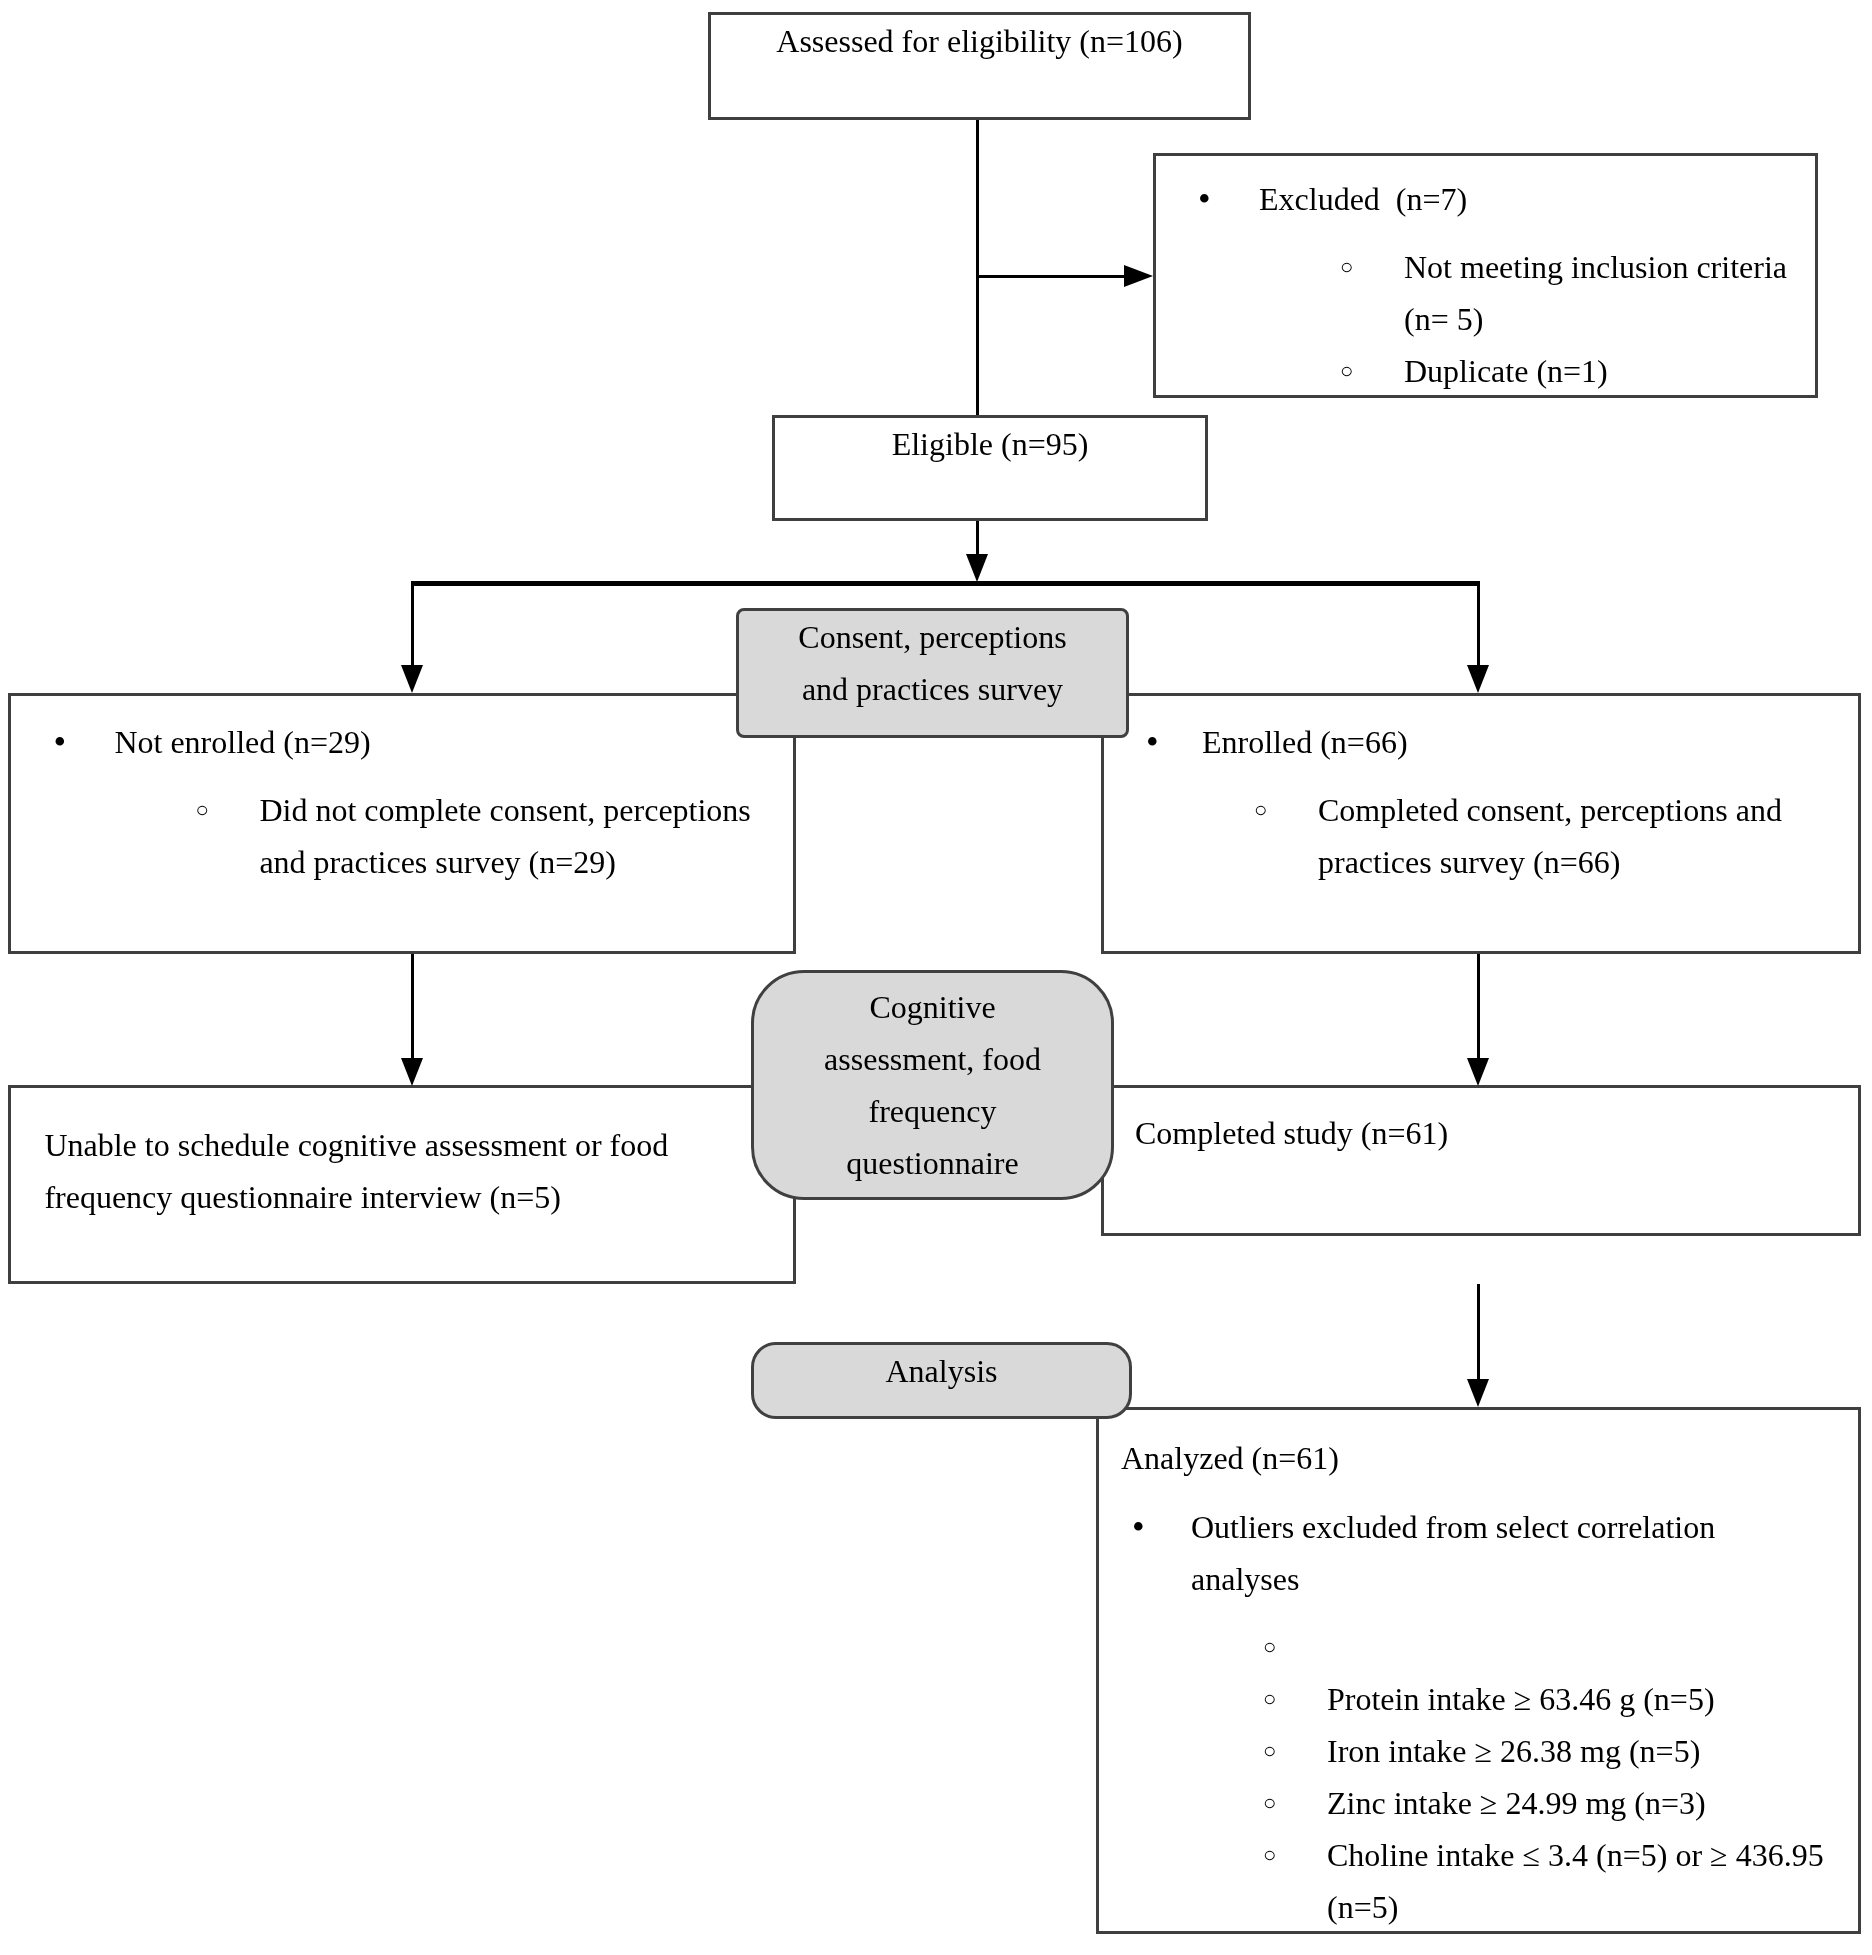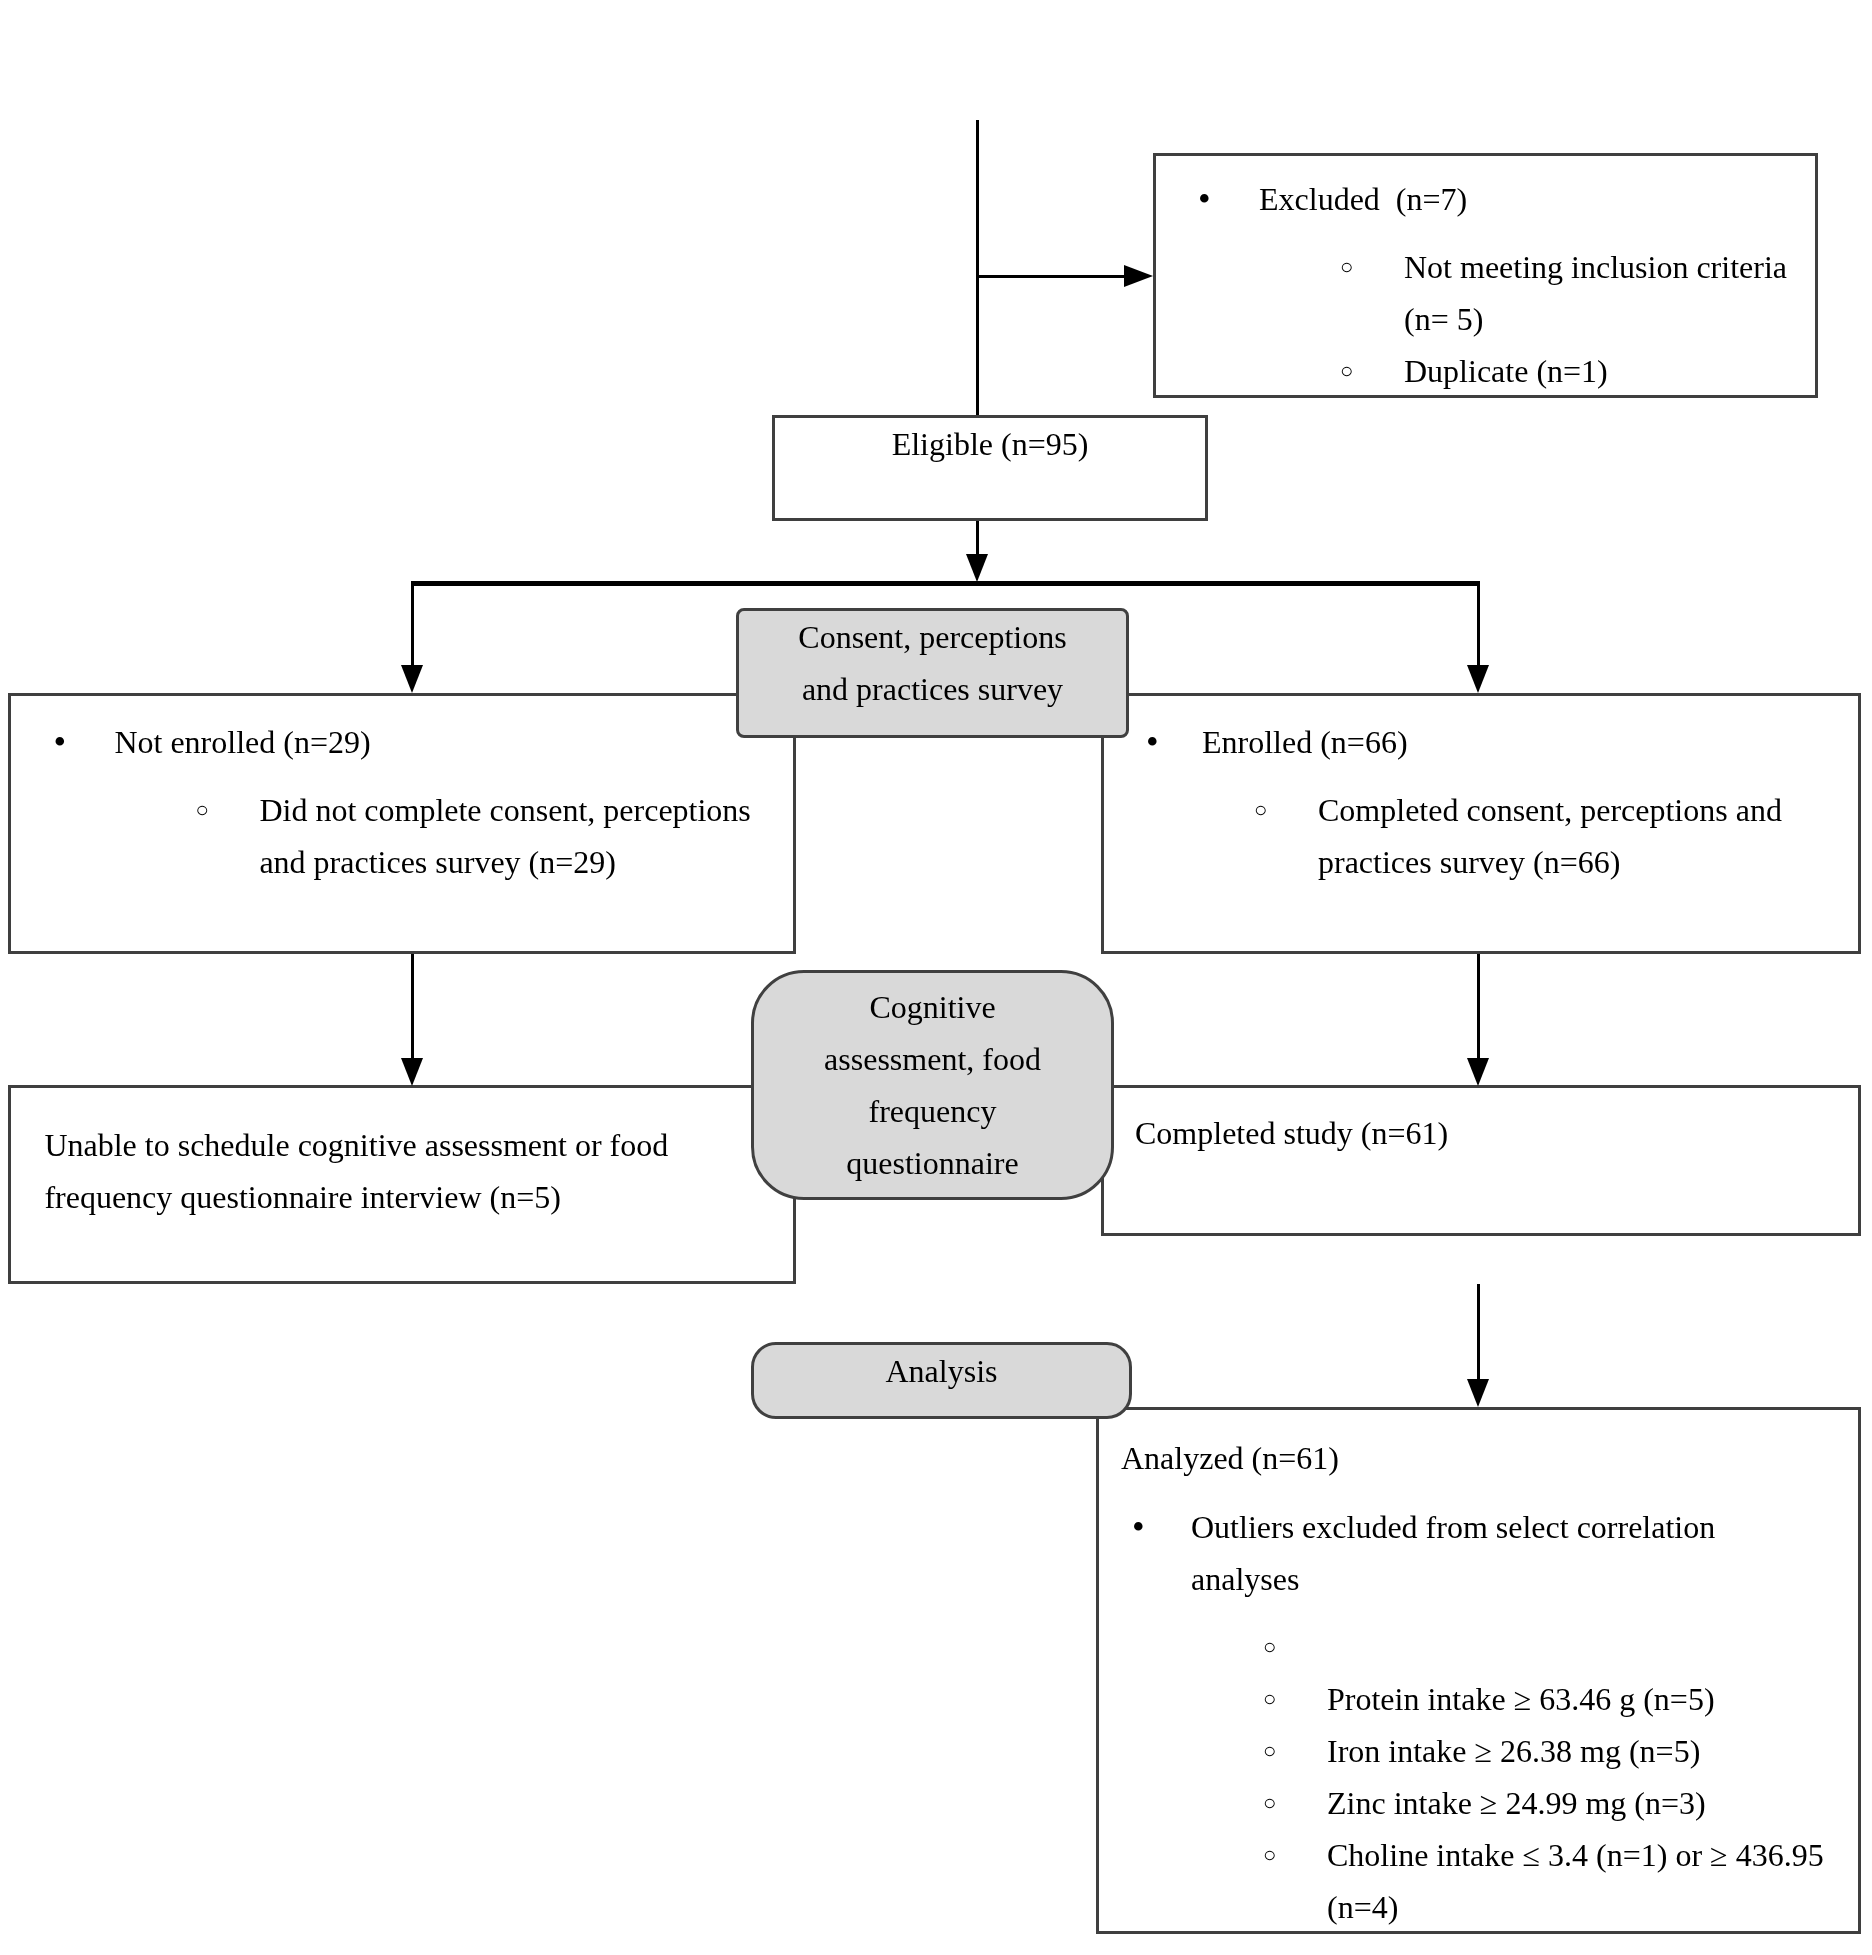--- a/index.html
+++ b/index.html
@@ -85,20 +85,23 @@
   #box-analyzed .lvl1 { padding-left: 11px; }
   #box-analyzed .lvl1 .b1 { width: 59px; }
   #box-analyzed .lvl2 { padding-left: 142px; }
   #box-analyzed .lvl2 .b2 { width: 64px; }
 </style>
 </head>
 <body>
 
 <div id="canvas">
 
+  <div class="box center-text" id="box-assessed">
+    <span class="t">Assessed for eligibility (n=106)</span>
+  </div>
 
   <div class="box" id="box-excluded">
     <div class="li lvl1">
       <span class="b1">•</span>
       <span class="t">Excluded  (n=7)</span>
     </div>
     <div class="li lvl2 gap">
       <span class="b2">○</span>
       <span class="t">Not meeting inclusion criteria (n= 5)</span>
     </div>
@@ -172,21 +175,21 @@
     <div class="li lvl2">
       <span class="b2">○</span>
       <span class="t">Iron intake ≥ 26.38 mg (n=5)</span>
     </div>
     <div class="li lvl2">
       <span class="b2">○</span>
       <span class="t">Zinc intake ≥ 24.99 mg (n=3)</span>
     </div>
     <div class="li lvl2">
       <span class="b2">○</span>
-      <span class="t">Choline intake ≤ 3.4 (n=1) or ≥ 436.95 (n=4)</span>
+      <span class="t">Choline intake ≤ 3.4 (n=5) or ≥ 436.95 (n=5)</span>
     </div>
   </div>
 
   <div class="line" style="left:976px; top:120px; width:3.3px; height:295px;"></div>
 
   <div class="line" style="left:977px; top:275px; width:147px; height:3.3px;"></div>
   <div class="ah-right" style="left:1124px; top:265px;"></div>
 
   <div class="line" style="left:976px; top:521px; width:3.3px; height:33px;"></div>
   <div class="ah-down" style="left:966px; top:554px;"></div>

